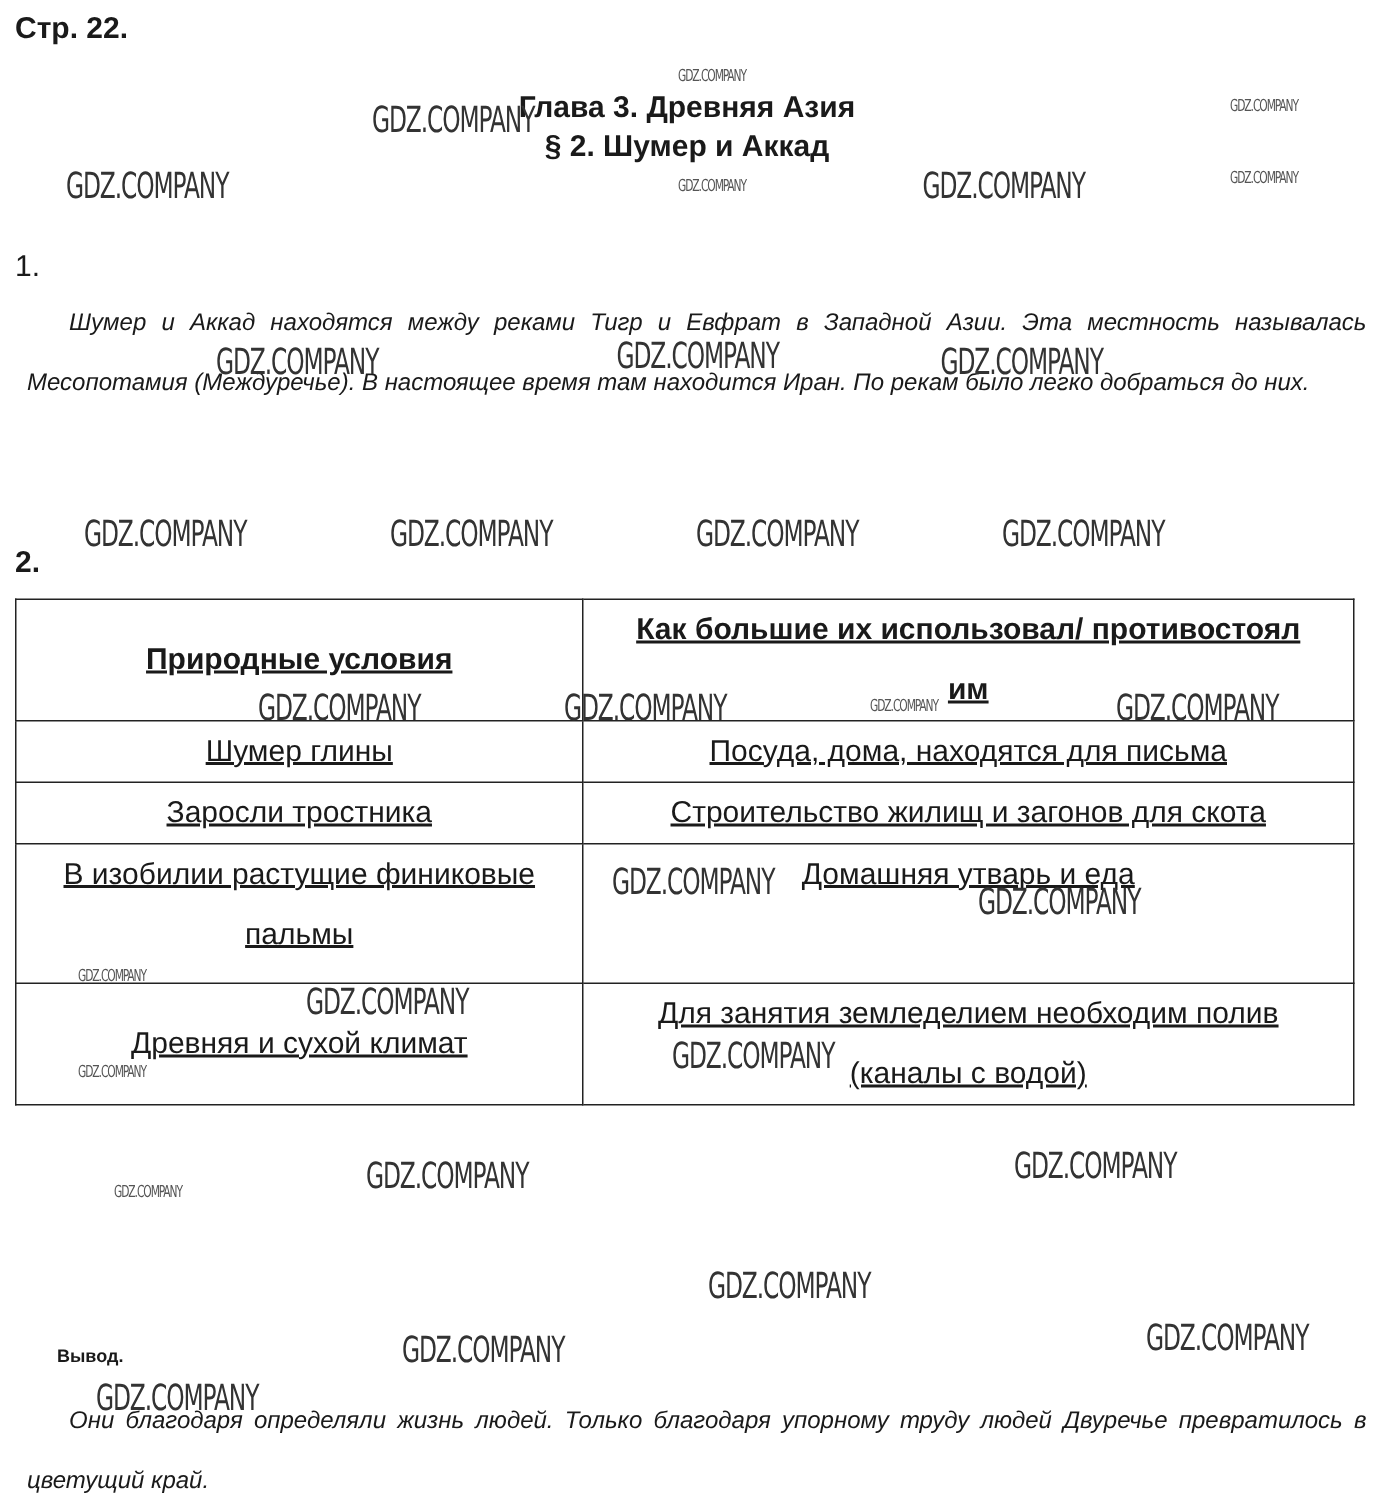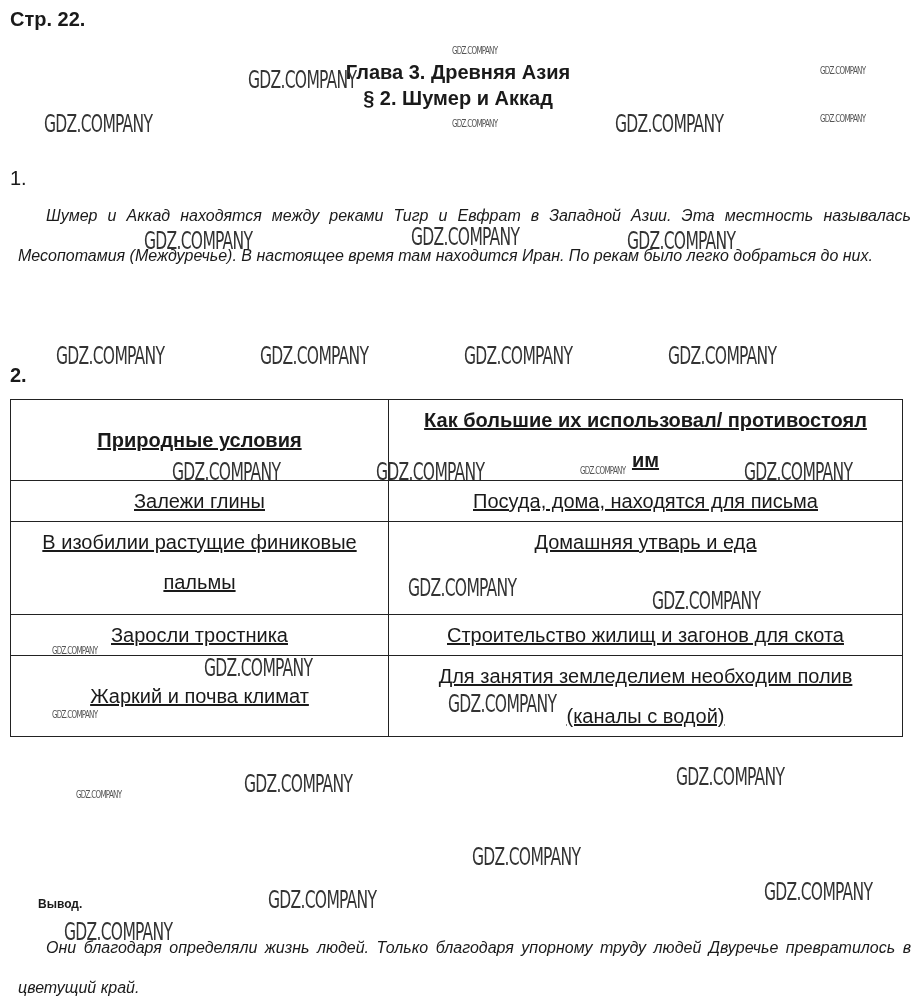--- a/index.html
+++ b/index.html
@@ -56,33 +56,33 @@
       <col>
     </colgroup>
   <thead>
     <tr style="height:81px">
       <th>Природные условия</th>
       <th>Как большие их использовал/ противостоял им</th>
     </tr>
   </thead>
   <tbody>
     <tr style="height:40px">
-      <td>Залежи глины</td>
+      <td>Шумер глины</td>
       <td>Посуда, дома, находятся для письма</td>
+    </tr>
+    <tr style="height:41px">
+      <td>Заросли тростника</td>
+      <td>Строительство жилищ и загонов для скота</td>
     </tr>
     <tr style="height:93px">
       <td style="vertical-align:top">В изобилии растущие финиковые пальмы</td>
       <td style="vertical-align:top">Домашняя утварь и еда</td>
     </tr>
-    <tr style="height:41px">
-      <td>Заросли тростника</td>
-      <td>Строительство жилищ и загонов для скота</td>
-    </tr>
     <tr style="height:80px">
-      <td>Жаркий и почва климат</td>
+      <td>Древняя и сухой климат</td>
       <td>Для занятия земледелием необходим полив (каналы с водой)</td>
     </tr>
   </tbody>
 </table>
 
 <div class="abs conclusion-title">Вывод.</div>
 <div class="abs para p2">Они благодаря определяли жизнь людей. Только благодаря упорному труду людей Двуречье превратилось в цветущий край.</div>
 
 <div class="wm big" style="left:248px;top:66px">GDZ.COMPANY</div>
 <div class="wm big" style="left:44px;top:110px">GDZ.COMPANY</div>

